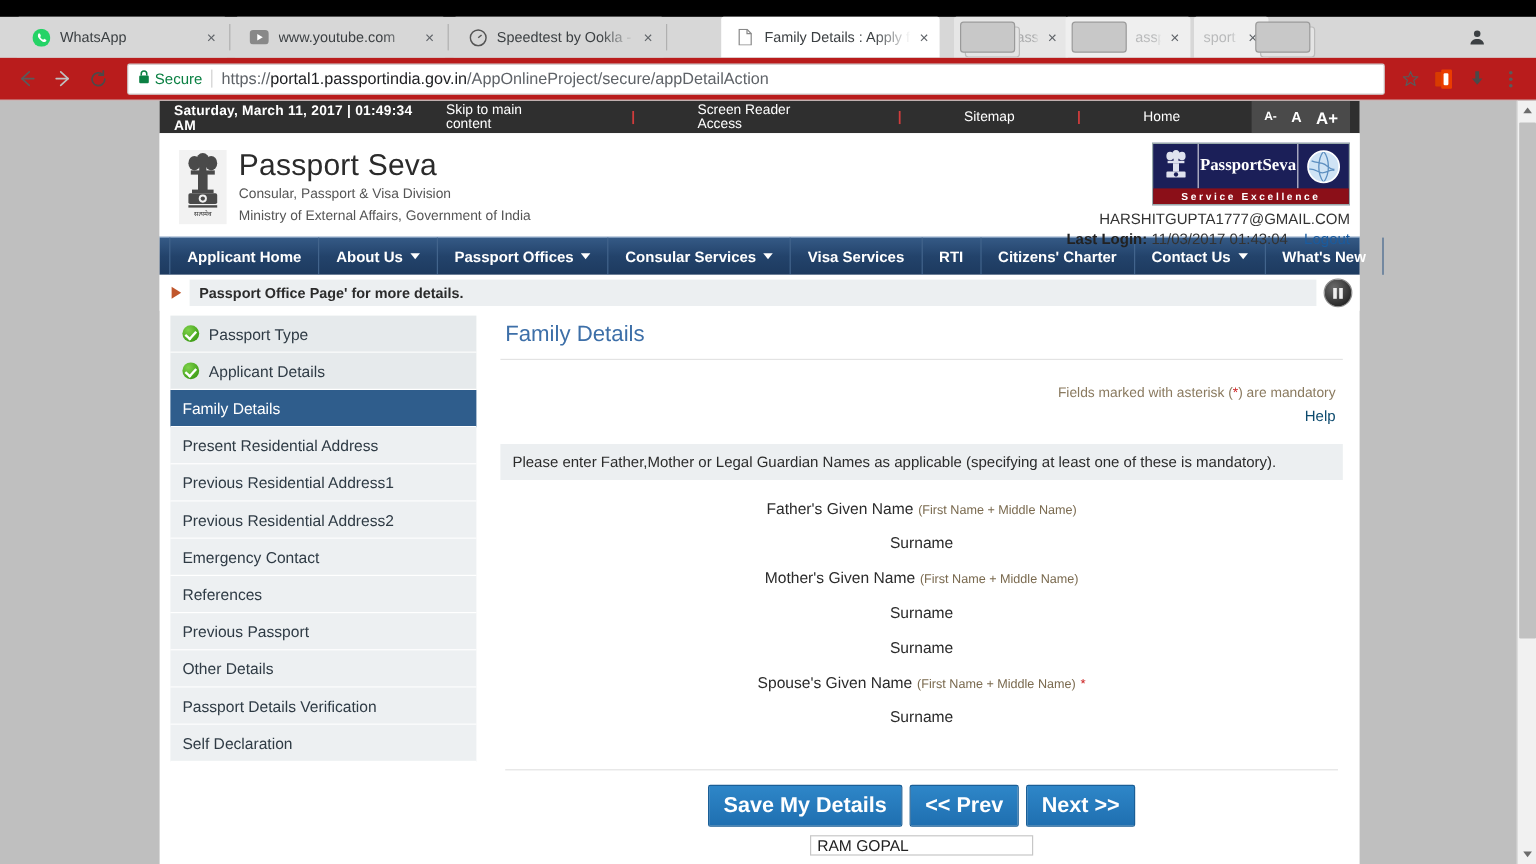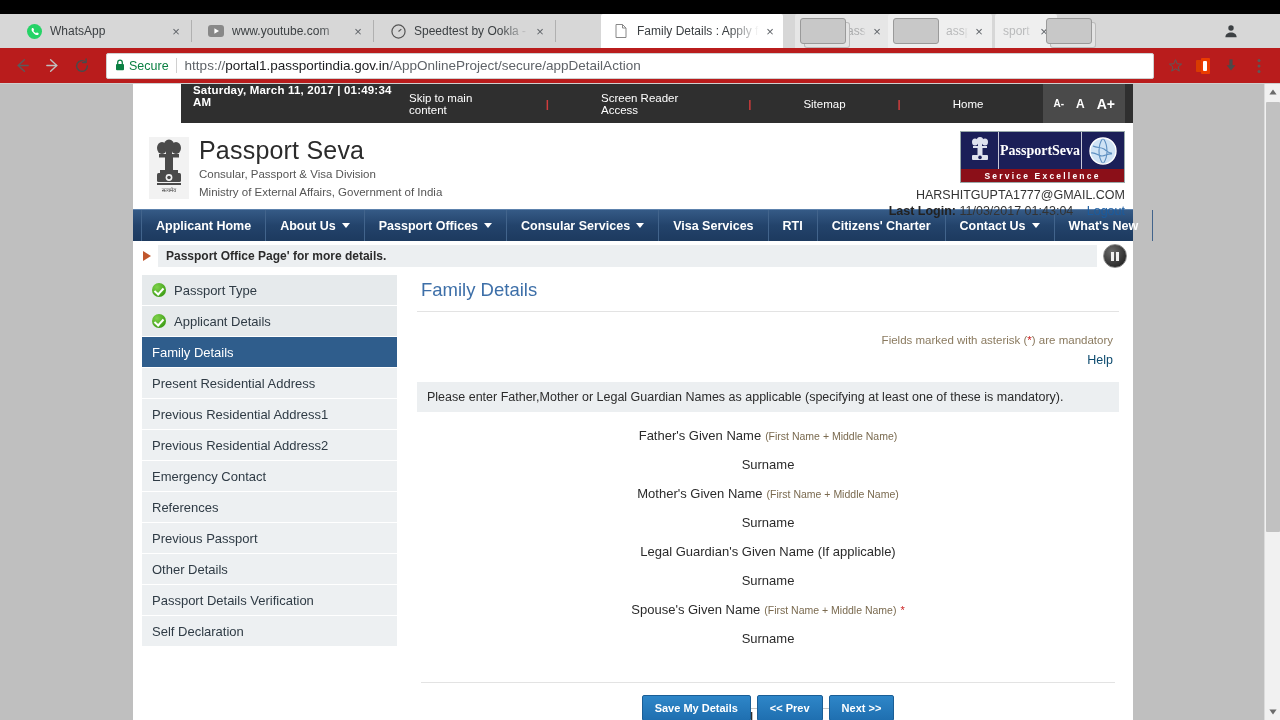--- a/index.html
+++ b/index.html
@@ -120,24 +120,23 @@
     overflow: hidden;
   }
   .page {
     position: absolute; left: 133px; top: 0;
     width: 1000px; min-height: 636px;
     background: #ffffff;
   }
 
   
   .utilbar {
-    height: 39px; background: #2f2f2f; color: #ffffff;
-    display: flex; align-items: flex-start;
+    height: 27px; background: #2f2f2f; color: #ffffff;
+    display: flex; align-items: flex-end;
     font-size: 11.5px;
-    margin-left: 48px;
   }
   .utilbar .datetime { padding-left: 12px; font-weight: bold; letter-spacing: .2px; }
   .utilbar .links {
     margin-left: auto; display: flex; align-items: center; height: 100%;
     padding-right: 8px; font-size: 11.5px; gap: 44px;
   }
   .utilbar .links a { color: #ffffff; text-decoration: none; padding: 0 8px; }
   .utilbar .pipe { color: #d03c3c; font-weight: bold; }
   .fontsizes {
     display: flex; align-items: center; height: 100%;
@@ -330,21 +329,21 @@
     font-size: 13px; color: #222;
   }
 
   .btn-rule { height: 1px; background: #e3e3e3; margin: 22px 4px 0 4px; }
   .btn-row {
     display: flex; justify-content: center; gap: 6px;
     padding-top: 12px;
   }
   .btn {
     background: linear-gradient(to bottom, #2e86c8 0%, #1f6fb0 100%);
-    color: #ffffff; font-weight: bold; font-size: 11px;
+    color: #ffffff; font-weight: bold; font-size: 18px;
     border: 1px solid #1a5e96;
     padding: 6px 12px; border-radius: 2px;
     white-space: nowrap;
   }
 
   
   .scrollbar {
     position: absolute; right: 0; top: 84px;
     width: 16px; height: 636px;
     background: #f1f1f1; border-left: 1px solid #dcdcdc;
@@ -723,26 +722,20 @@
                 <span>Surname</span>
               </div>
               <div class="focused-wrap">
                 <div class="fakeinput">
                     <span>gup</span>
                     <span class="caret-blink"></span>
                   </div>
               </div>
             </div>
 
-            <div class="field-row">
-              <div class="field-label">
-                <span>Legal Guardian's Given Name (If applicable)</span>
-              </div>
-              <input class="field-input" type="text" value="" style="">
-            </div>
 
             <div class="field-row">
               <div class="field-label">
                 <span>Surname</span>
               </div>
               <input class="field-input" type="text" value="" style="">
             </div>
 
             <div class="field-row">
               <div class="field-label">

